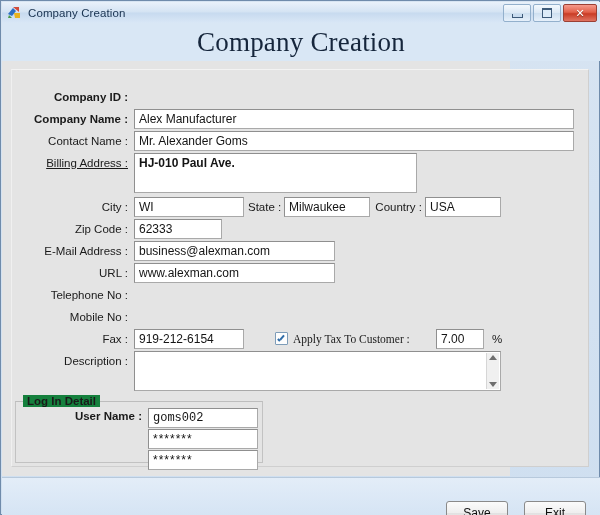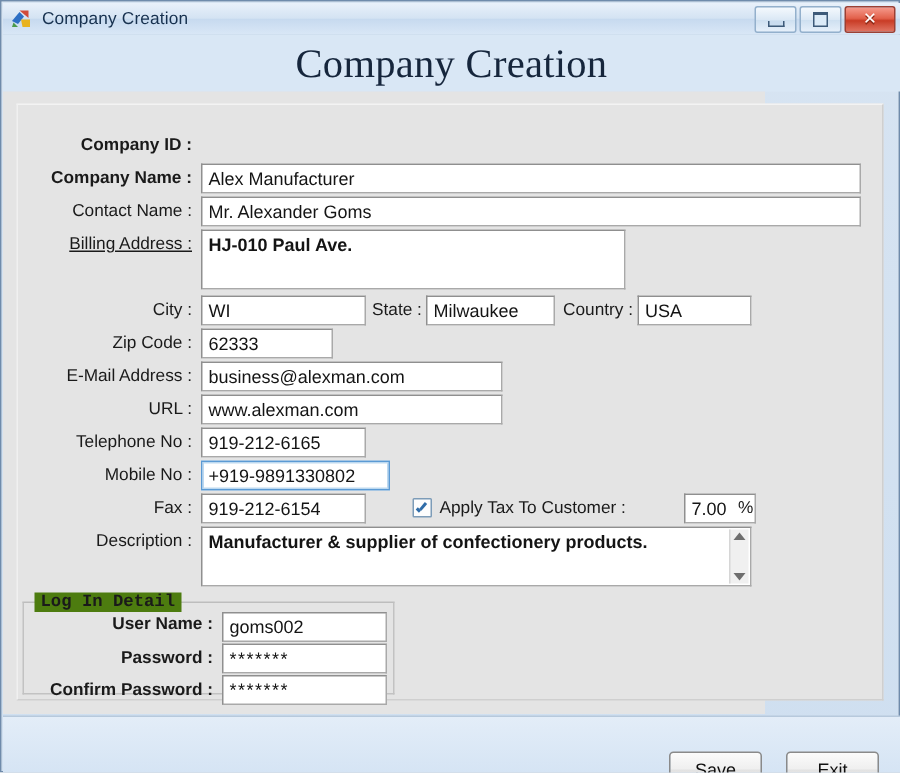--- a/index.html
+++ b/index.html
@@ -100,21 +100,21 @@
     content:"";position:absolute;left:3px;top:5px;width:6px;height:1.6px;background:#2f6ca8;
     transform:rotate(-50deg);transform-origin:left center;
   }
   
   .groupbox{
     position:absolute;box-sizing:border-box;
     border:1px solid #c2c2c2;border-top-color:#bdbdbd;background:transparent;
   }
   .gb-title{
     position:absolute;font-size:11.5px;font-weight:bold;color:#1a1a1a;
-    background:#4d7c0f;padding:0 4px;white-space:nowrap;font-family:Liberation Mono, monospace;
+    background:#15803d;padding:0 4px;white-space:nowrap;
   }
   
   .footer{
     position:absolute;left:1px;top:476px;width:598px;height:38px;
     background:linear-gradient(180deg,#e3edf8 0%,#d5e4f4 100%);
     border-top:1px solid #b7c9dc;
   }
   .btn{
     position:absolute;box-sizing:border-box;width:62px;height:24px;
     border:1px solid #8a8a8a;border-radius:3px;
@@ -183,54 +183,49 @@
       <div class="lbl" style="left:0;top:149px;width:116px;">Zip Code :</div>
       <div class="fld" style="left:122px;top:149px;width:88px;">62333</div>
 
       <div class="lbl" style="left:0;top:171px;width:116px;">E-Mail Address :</div>
       <div class="fld" style="left:122px;top:171px;width:201px;">business@alexman.com</div>
 
       <div class="lbl" style="left:0;top:193px;width:116px;">URL :</div>
       <div class="fld" style="left:122px;top:193px;width:201px;">www.alexman.com</div>
 
       <div class="lbl" style="left:0;top:215px;width:116px;">Telephone No :</div>
-      <div class="fld" style="left:122px;top:215px;width:110px;">919-212-6165</div>
 
       <div class="lbl" style="left:0;top:237px;width:116px;">Mobile No :</div>
-      <div class="fld focus" style="left:122px;top:237px;width:126px;">+919-9891330802</div>
 
       <div class="lbl" style="left:0;top:259px;width:116px;">Fax :</div>
       <div class="fld" style="left:122px;top:259px;width:110px;">919-212-6154</div>
 
       <div class="cbox" style="left:263px;top:262px;">
         <div class="tick"></div>
       </div>
-      <div class="lbl" style="left:281px;top:259px;width:140px;text-align:left;">Apply Tax To Customer :</div>
-      <div class="fld" style="left:444px;top:259px;width:48px;">7.00</div>
+      <div class="lbl" style="left:281px;top:259px;width:140px;text-align:left;font-family:Liberation Serif, serif;">Apply Tax To Customer :</div>
+      <div class="fld" style="left:424px;top:259px;width:48px;">7.00</div>
       <div class="pct" style="left:480px;top:259px;">%</div>
 
       <div class="lbl" style="left:0;top:281px;width:116px;">Description :</div>
       <div class="fld area" style="left:122px;top:281px;width:367px;height:40px;padding-right:17px;">
-        <span>Manufacturer &amp; supplier of confectionery products.</span>
         <div class="scroll">
           <div class="arrow-up"></div>
           <div class="arrow-dn"></div>
         </div>
       </div>
 
       <div class="groupbox" style="left:3px;top:331px;width:248px;height:62px;"></div>
       <div class="gb-title" style="left:11px;top:325px;">Log In Detail</div>
 
       <div class="lbl b" style="left:6px;top:336px;width:124px;">User Name :</div>
-      <div class="fld" style="left:136px;top:338px;width:110px;">goms002</div>
-
-      <div class="lbl b" style="left:6px;top:359px;width:124px;">Password :</div>
+      <div class="fld" style="left:136px;top:338px;width:110px;font-family:Liberation Mono, monospace;">goms002</div>
+
       <div class="fld" style="left:136px;top:359px;width:110px;letter-spacing:1px;">*******</div>
 
-      <div class="lbl b" style="left:6px;top:380px;width:124px;">Confirm Password :</div>
       <div class="fld" style="left:136px;top:380px;width:110px;letter-spacing:1px;">*******</div>
 
     </div>
   </div>
 
   <div class="footer">
     <div class="btn" style="left:444px;top:7px;">
       <span><u>S</u><span>ave</span></span>
     </div>
     <div class="btn" style="left:522px;top:7px;">

